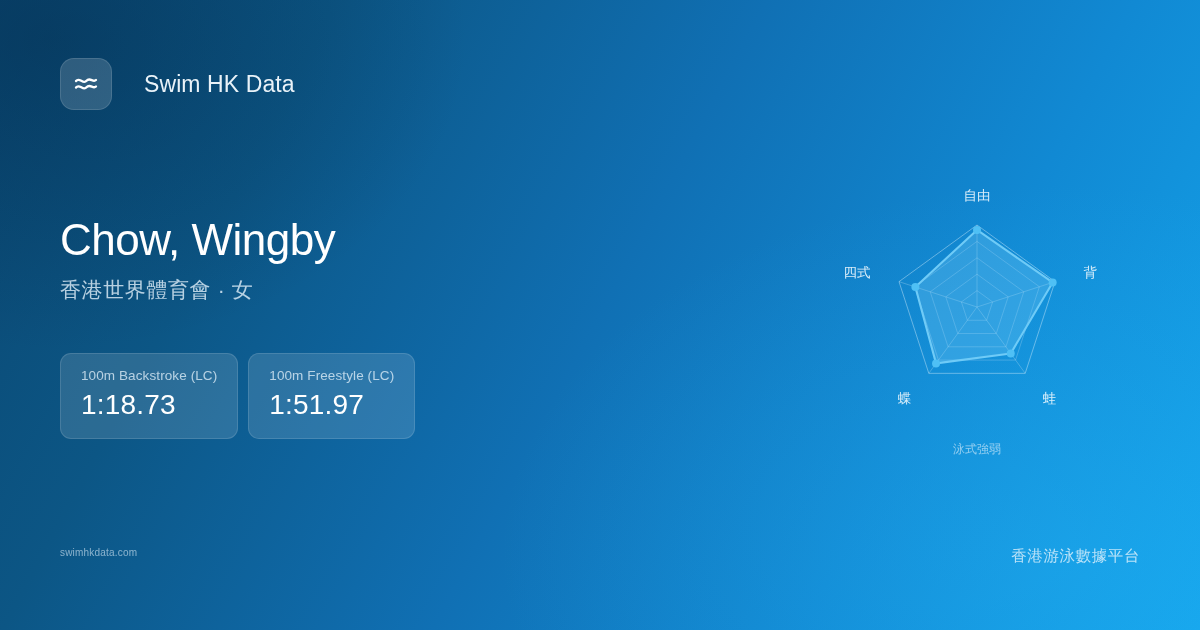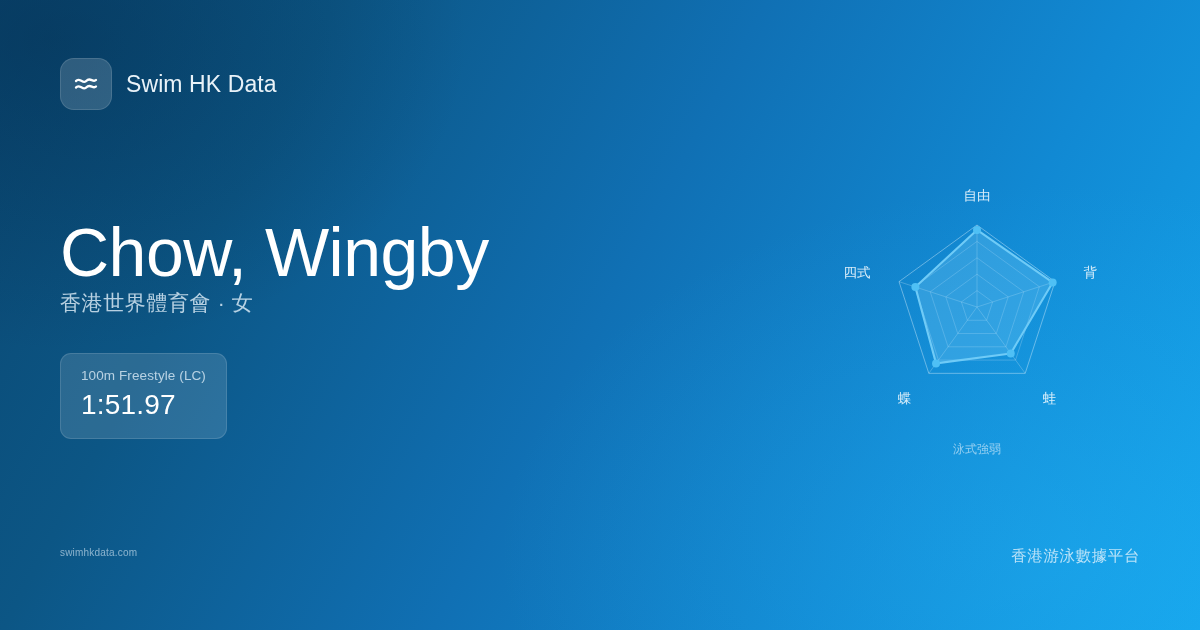--- a/index.html
+++ b/index.html
@@ -14,42 +14,42 @@
   .bg-sheen {
     position:absolute; inset:0;
     background: radial-gradient(ellipse 900px 600px at 88% 88%, rgba(40,180,245,0.30), rgba(0,0,0,0) 62%),
                 radial-gradient(ellipse 700px 520px at 4% 6%, rgba(2,40,72,0.40), rgba(0,0,0,0) 60%);
     pointer-events:none;
   }
 
   
   .brand {
     position:absolute; left:60px; top:58px;
-    display:flex; align-items:center; gap:14px;
+    display:flex; align-items:center; gap:32px;
   }
   .brand-logo {
     width:52px; height:52px; border-radius:14px;
     background: rgba(255,255,255,0.16);
     border: 1px solid rgba(255,255,255,0.12);
     display:flex; align-items:center; justify-content:center;
   }
   .brand-logo svg { display:block; }
   .brand-name {
     font-size:23px; font-weight:400; letter-spacing:0.1px;
     color:#e9f2f8;
   }
 
   
   .hero { position:absolute; left:60px; top:216px; }
   .athlete-name {
-    font-size:68px; line-height:1.08; font-weight:400;
+    font-size:44px; line-height:1.08; font-weight:400;
     letter-spacing:-0.5px; color:#ffffff;
   }
   .athlete-meta {
-    margin-top:0;
+    margin-top:12px;
     font-size:21px; font-weight:400;
     color: rgba(226,240,250,0.80);
     letter-spacing:0.6px;
   }
 
   
   .cards {
     position:absolute; left:60px; top:353px;
     display:flex; gap:10px; align-items:stretch;
   }
@@ -115,20 +115,24 @@
   <div class="brand-name">Swim HK Data</div>
 </div>
 
 <div class="hero">
   <h1 class="athlete-name">Chow, Wingby</h1>
   <div class="athlete-meta">香港世界體育會 · 女</div>
 </div>
 
 <div class="cards">
   <div class="stat-card">
+    <div class="stat-label">100m Backstroke  (LC)</div>
+    <div class="stat-value">1:18.73</div>
+  </div>
+  <div class="stat-card">
     <div class="stat-label">100m Freestyle  (LC)</div>
     <div class="stat-value">1:51.97</div>
   </div>
 </div>
 
 <div class="radar-wrap">
   <svg id="radar-svg" width="290" height="310" viewBox="0 0 290 310" aria-hidden="true">
     <g id="radar-rings">
         <polygon points="145.00,57.00 222.99,113.66 193.20,205.34 96.80,205.34 67.01,113.66" fill="none" stroke="rgba(220,240,253,0.42)" stroke-width="1"></polygon>
         <polygon points="145.00,73.40 207.39,118.73 183.56,192.07 106.44,192.07 82.61,118.73" fill="none" stroke="rgba(220,240,253,0.24)" stroke-width="1"></polygon>

